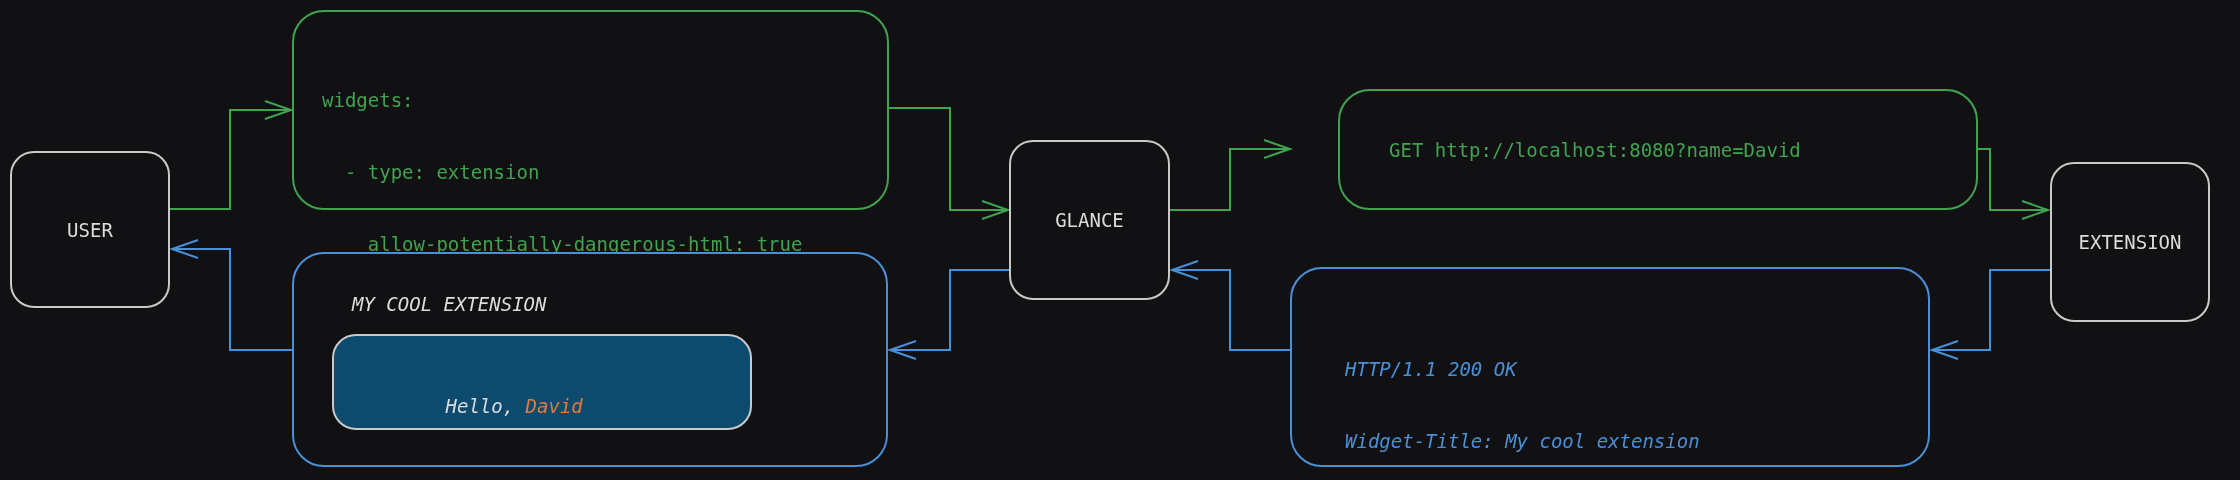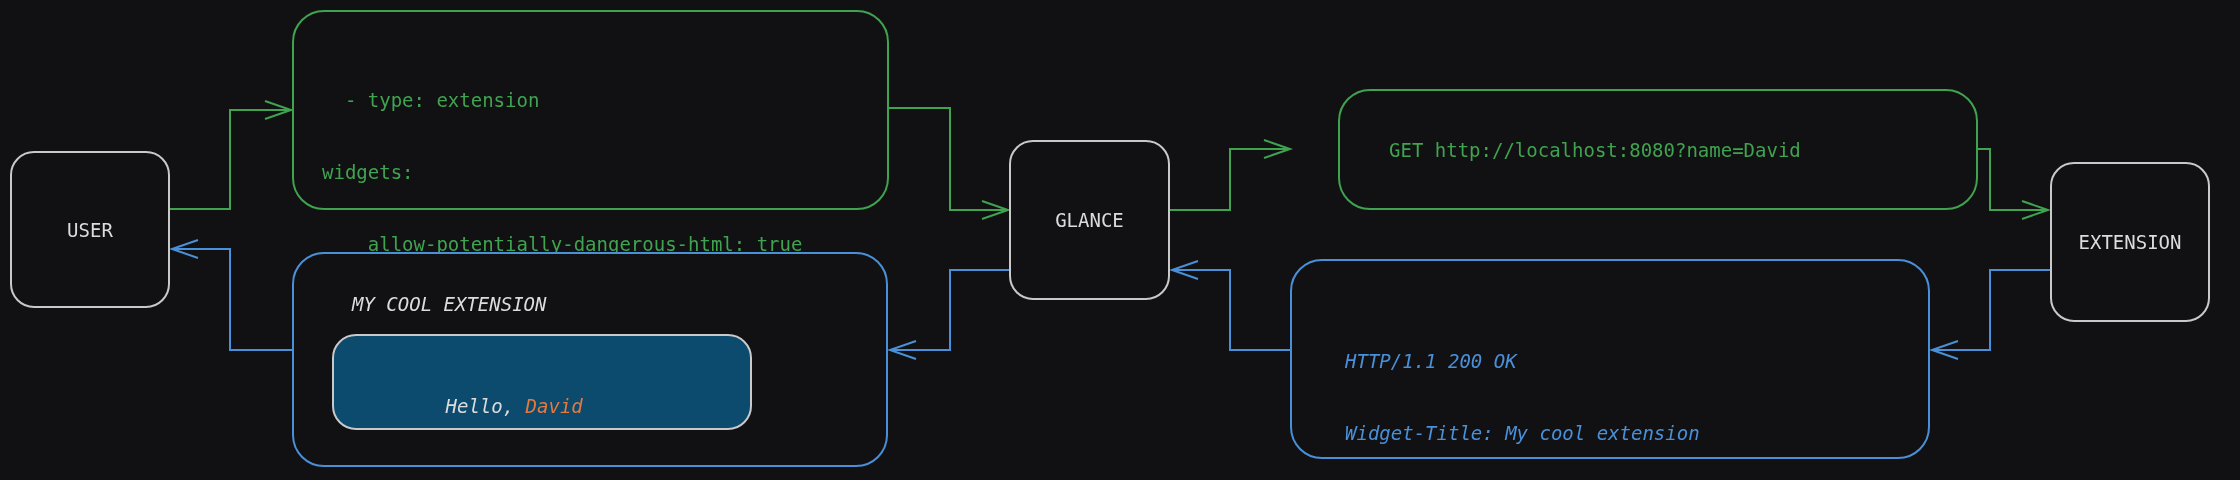--- a/index.html
+++ b/index.html
@@ -112,35 +112,35 @@
   <div class="node" style="left:1009px; top:140px; width:161px; height:160px;">
     <span>GLANCE</span>
   </div>
 
   <div class="node" style="left:2050px; top:162px; width:160px; height:160px;">
     <span>EXTENSION</span>
   </div>
 
   <div class="msgbox green" style="left:292px; top:10px; width:597px; height:200px;">
     <div class="code green-text" style="left:28px; top:28px;">
+      <div class="code-line">widgets:</div>
       <div class="code-line">  - type: extension</div>
-      <div class="code-line">widgets:</div>
       <div class="code-line">    allow-potentially-dangerous-html: true</div>
       <div class="code-line">    parameters:</div>
       <div class="code-line">      name: David</div>
     </div>
   </div>
 
   <div class="msgbox green" style="left:1290px; top:89px; width:640px; height:121px;margin-left:48px;">
     <div class="get-box-inner">
       <span class="code green-text" style="position:static;">GET http://localhost:8080?name=David</span>
     </div>
   </div>
 
-  <div class="msgbox blue" style="left:1290px; top:259px; width:640px; height:200px;">
+  <div class="msgbox blue" style="left:1290px; top:267px; width:640px; height:200px;">
     <div class="code blue-text" style="left:53px; top:40px;">
       <div class="code-line">HTTP/1.1 200 OK</div>
       <div class="code-line">Widget-Title: My cool extension</div>
       
       
       
     </div>
   </div>
 
   <div class="msgbox blue" style="left:292px; top:252px; width:596px; height:215px;">

